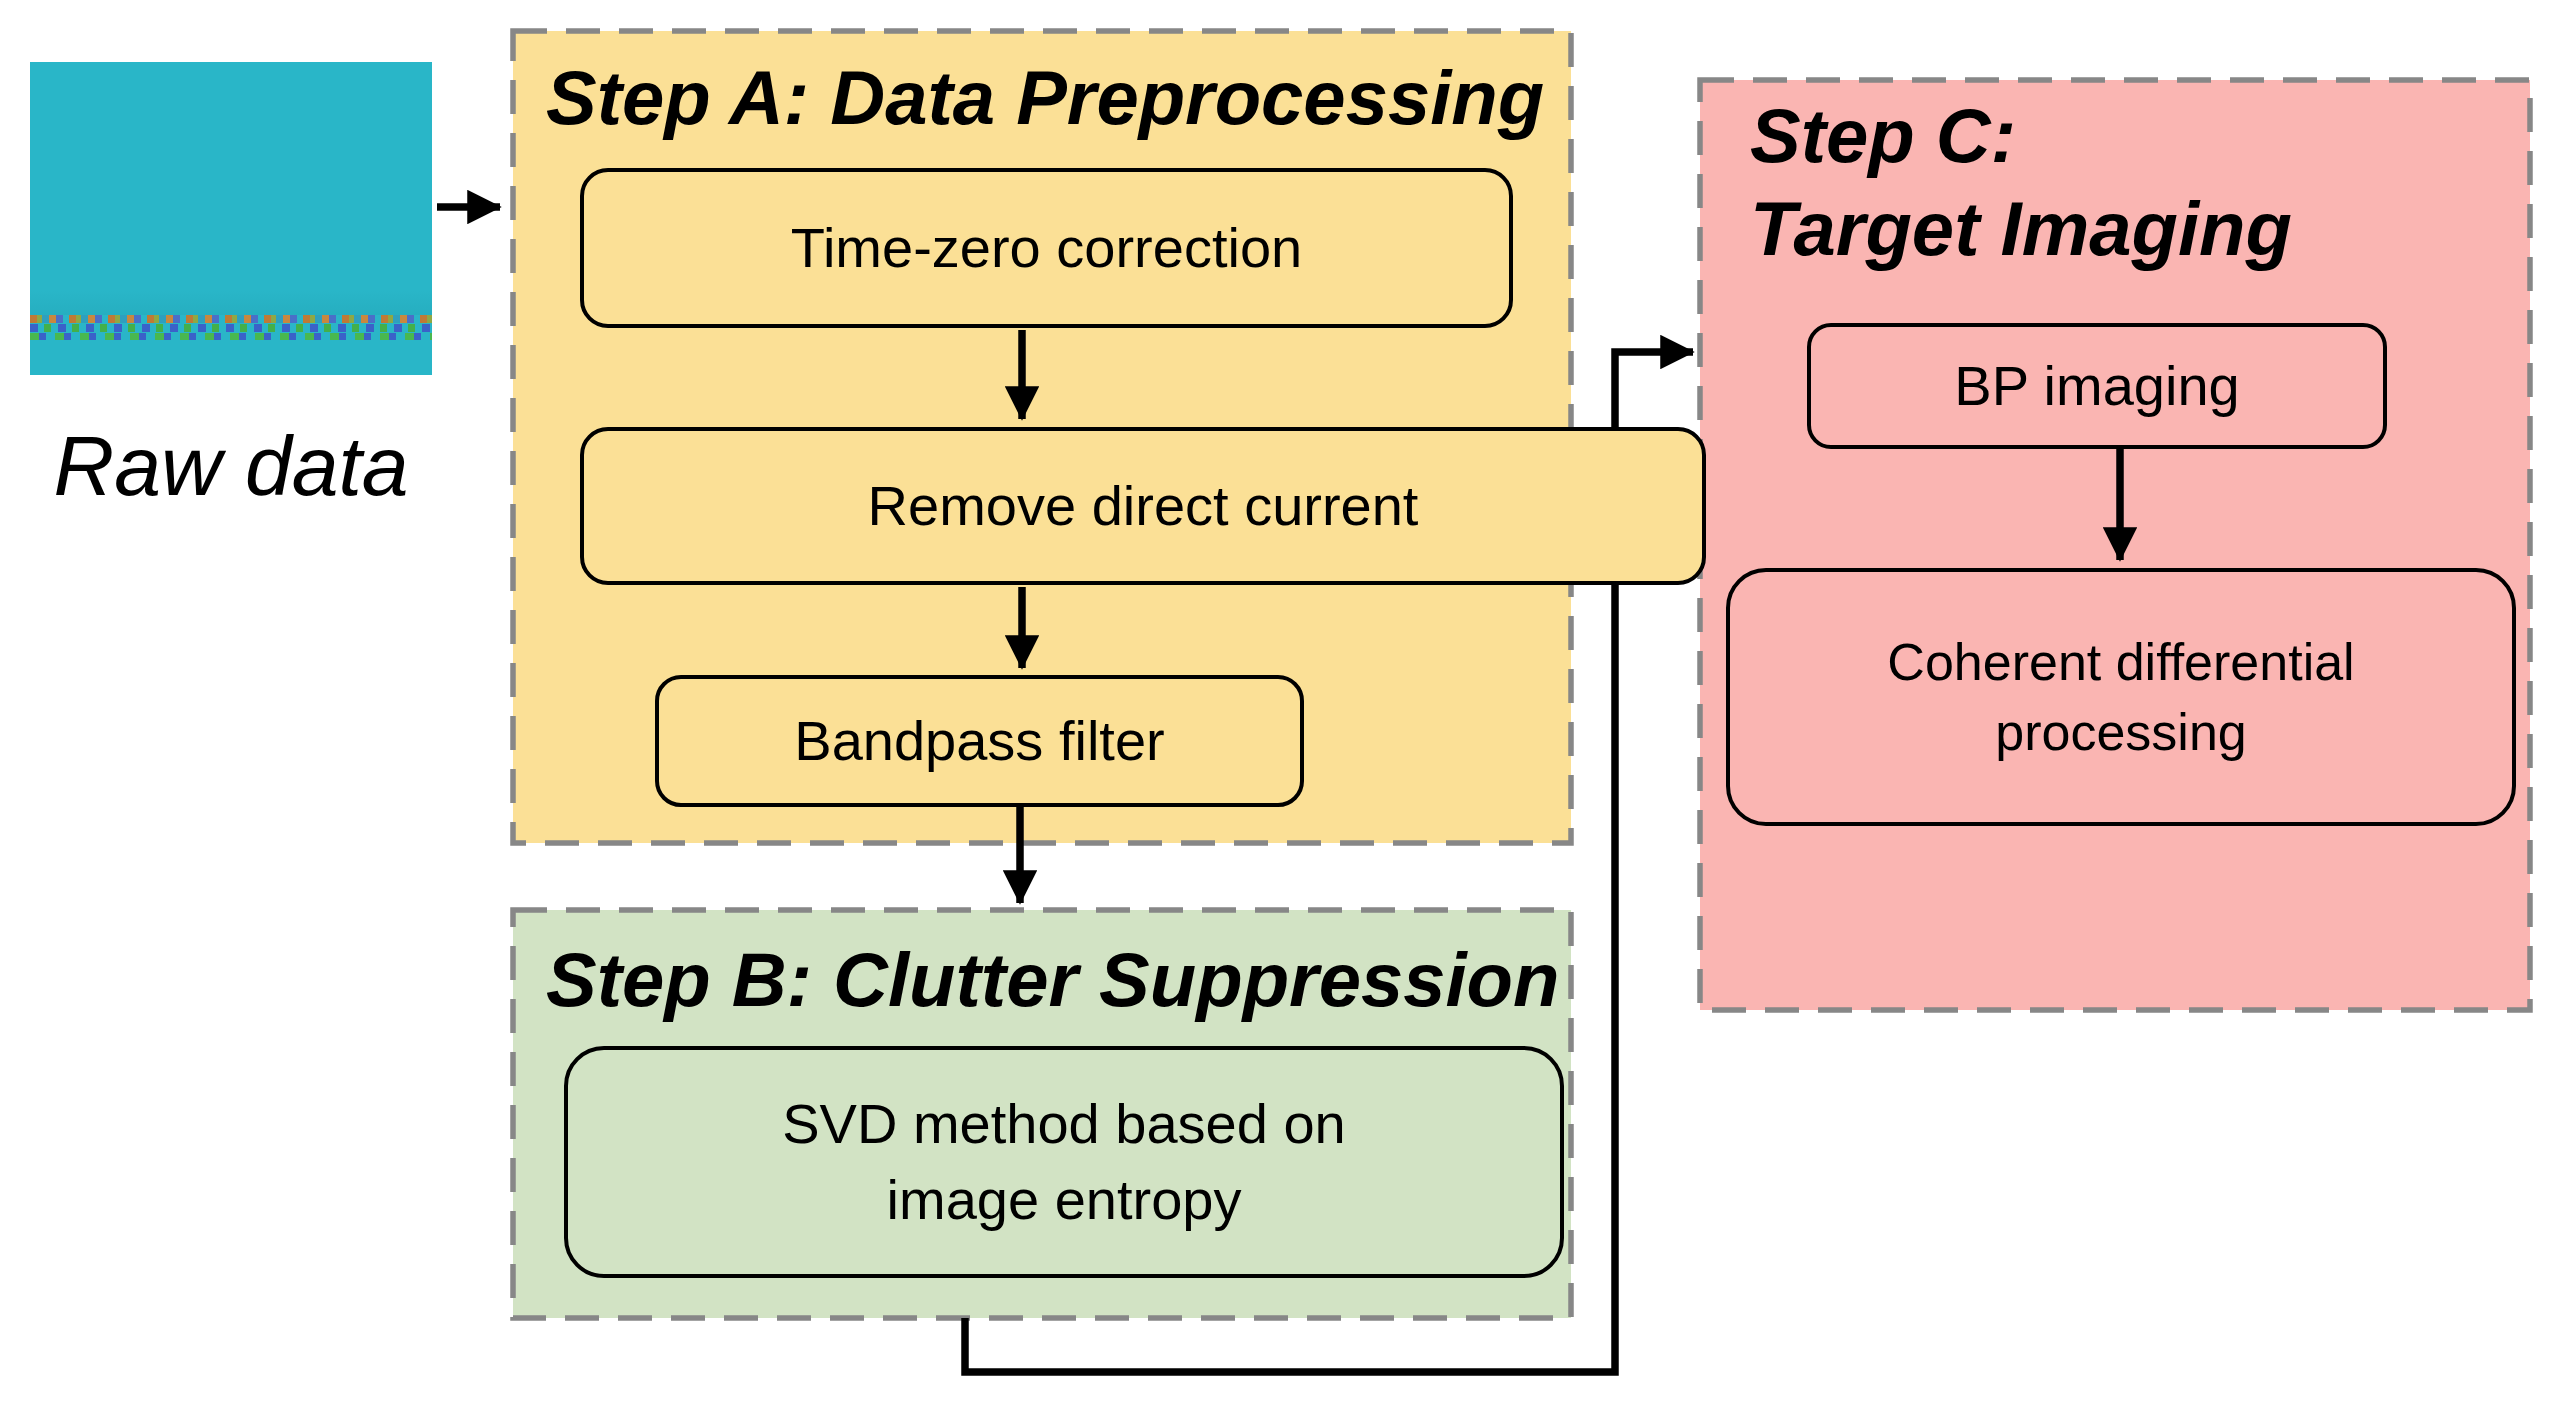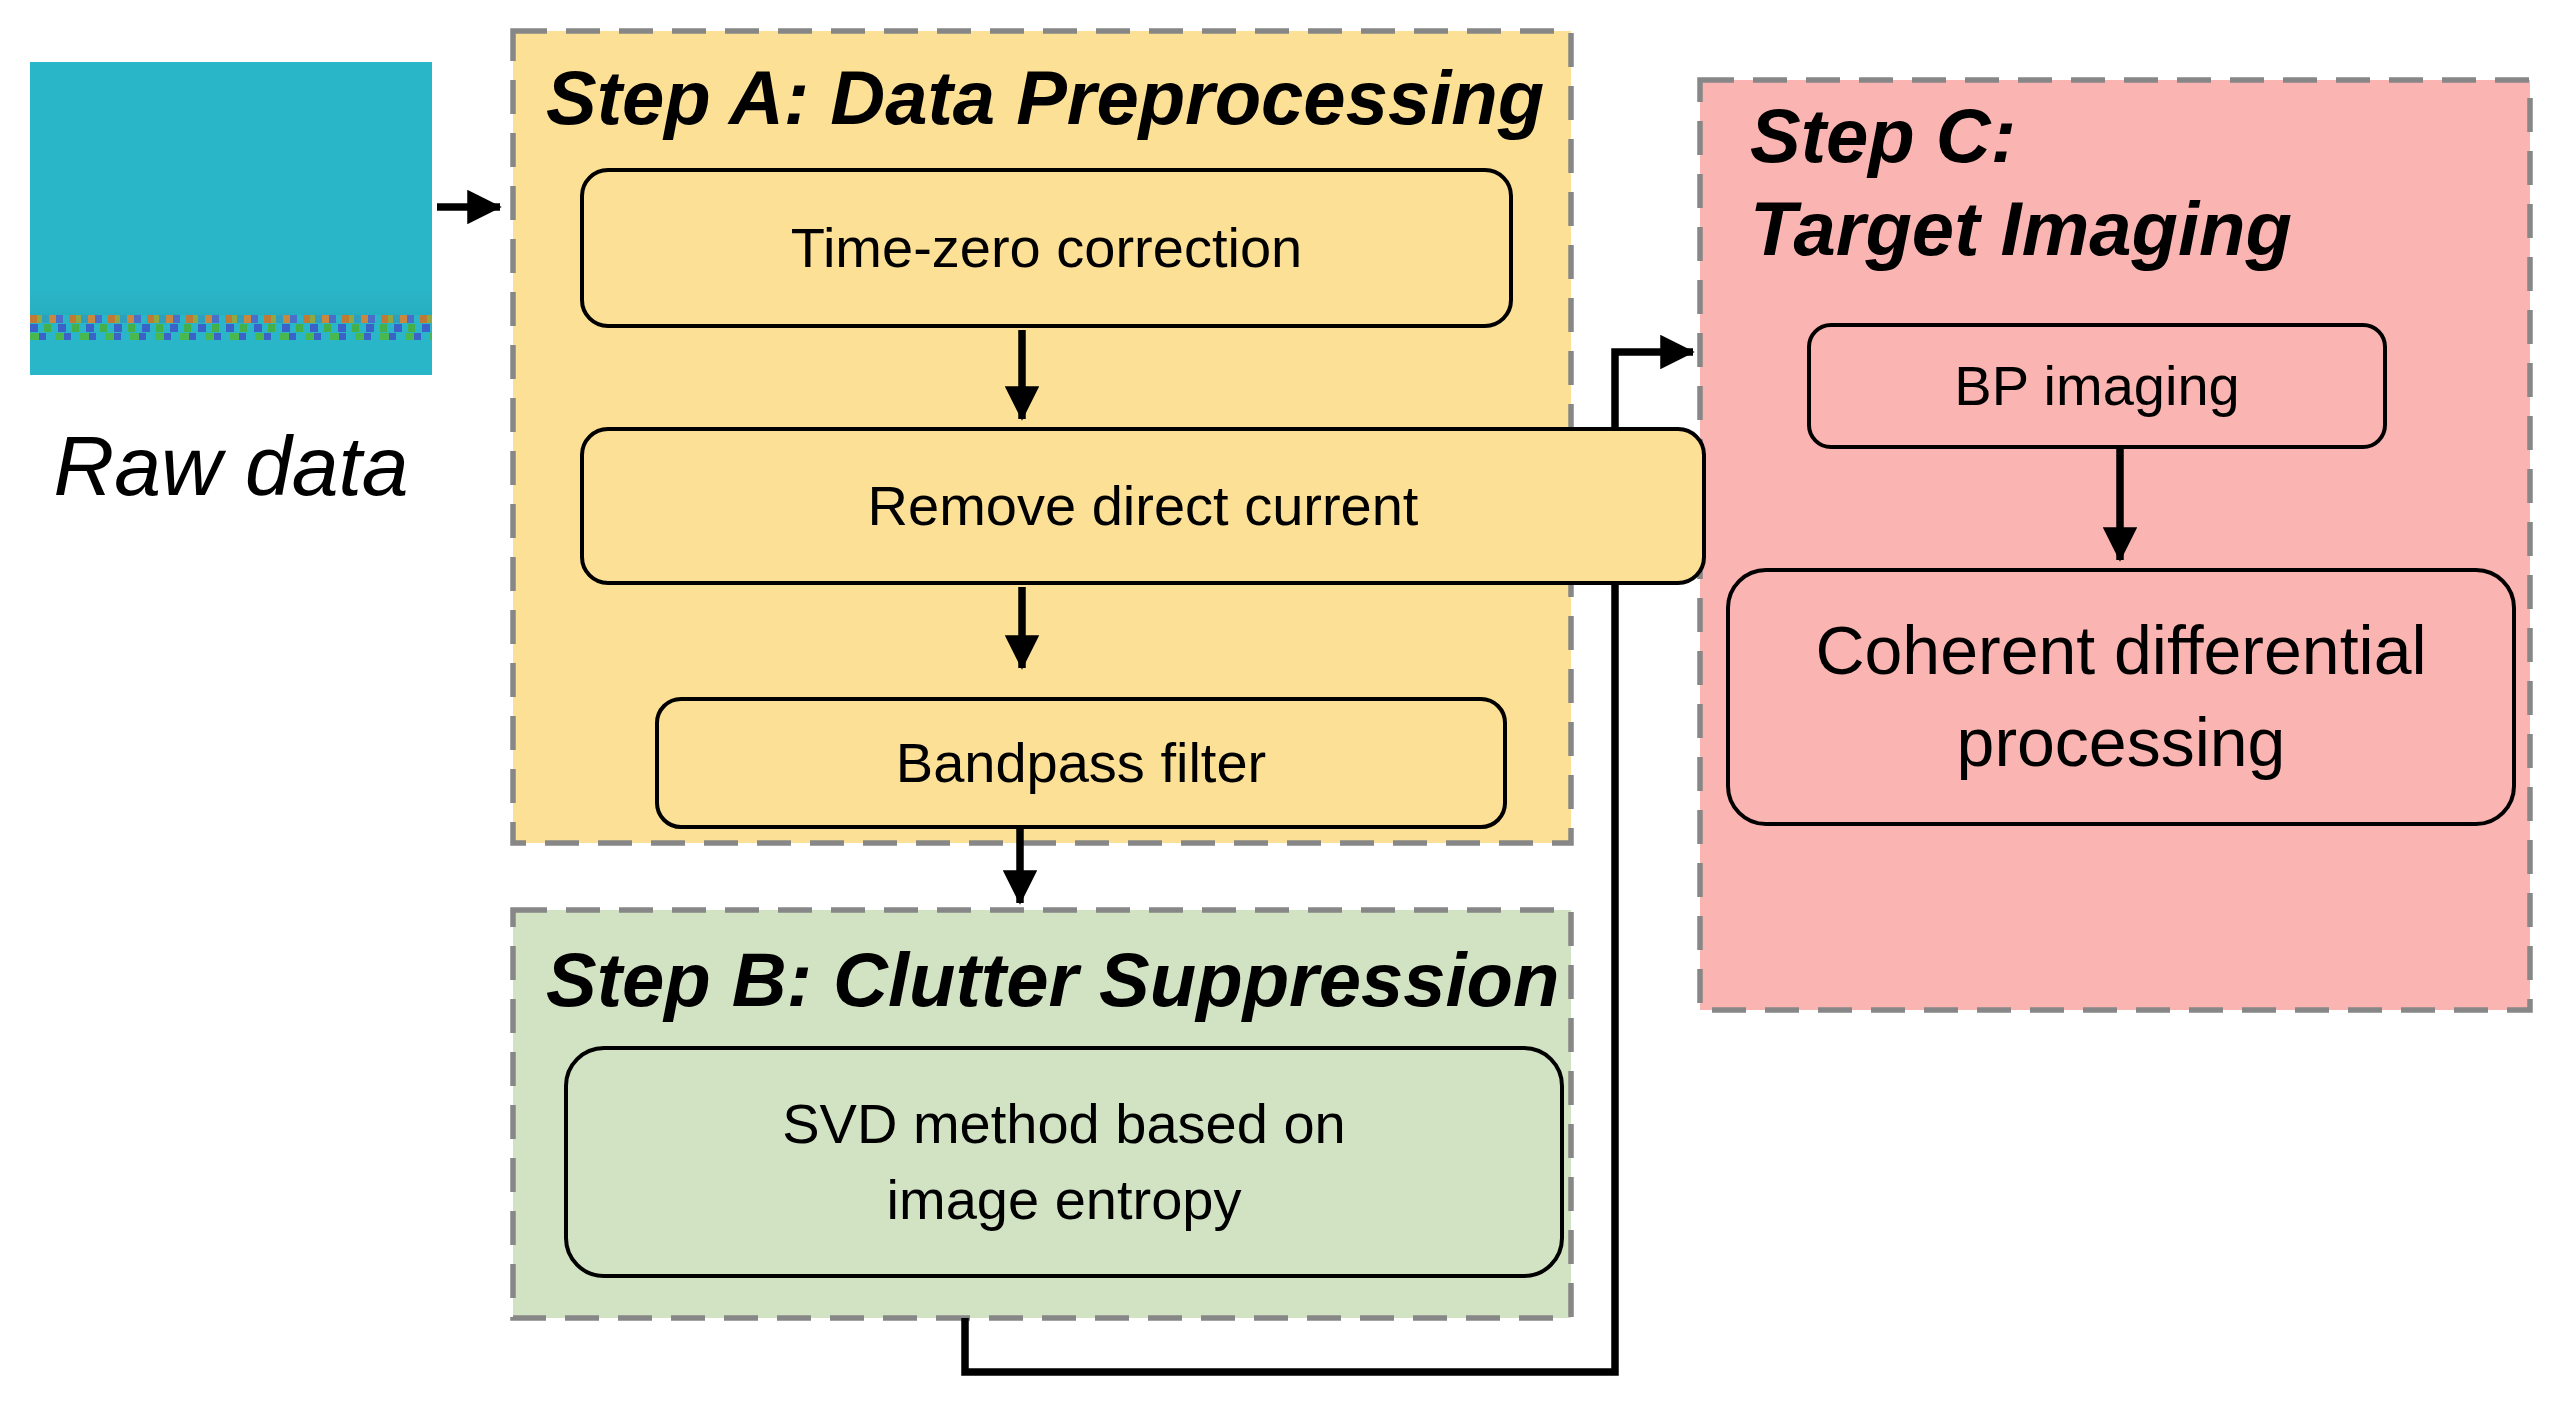--- a/index.html
+++ b/index.html
@@ -65,24 +65,24 @@
     display: flex; align-items: center; justify-content: center;
     text-align: center; font-size: 56px; line-height: 1.35;
     box-sizing: border-box; white-space: pre-line;
   }
   .node-yellow { background: var(--yellow); }
   .node-green  { background: var(--green); }
   .node-pink   { background: var(--pink); }
 
   .n-timezero { left: 580px;  top: 168px;  width: 933px;  height: 160px; border-radius: 28px; }
   .n-remove   { left: 580px;  top: 427px;  width: 1126px;  height: 158px; border-radius: 28px; }
-  .n-bandpass { left: 655px;  top: 697px;  width: 852px;  height: 132px; border-radius: 26px; text-align: center; }
+  .n-bandpass { left: 655px;  top: 675px;  width: 649px;  height: 132px; border-radius: 26px; text-align: center; }
   .n-svd      { left: 552px;  top: 1046px; width: 1000px; height: 232px; border-radius: 40px; margin-left: 12px; }
   .n-bp       { left: 1787px; top: 323px;  width: 580px;  height: 126px; border-radius: 24px; margin-left: 20px; }
-  .n-coherent { left: 1726px; top: 568px;  width: 790px;  height: 258px; border-radius: 40px; font-size: 68px; }
+  .n-coherent { left: 1726px; top: 568px;  width: 790px;  height: 258px; border-radius: 40px; font-size: 52px; }
 </style>
 </head>
 <body>
 
 <div class="canvas">
 
   <svg class="bg" viewBox="0 0 2553 1401" aria-hidden="true">
     <defs>
       <marker id="arrowhead" viewBox="0 0 10 10" refX="9.5" refY="5" markerWidth="4.6" markerHeight="4.6" orient="auto-start-reverse">
         <path d="M 0 0 L 10 5 L 0 10 Z"></path>

